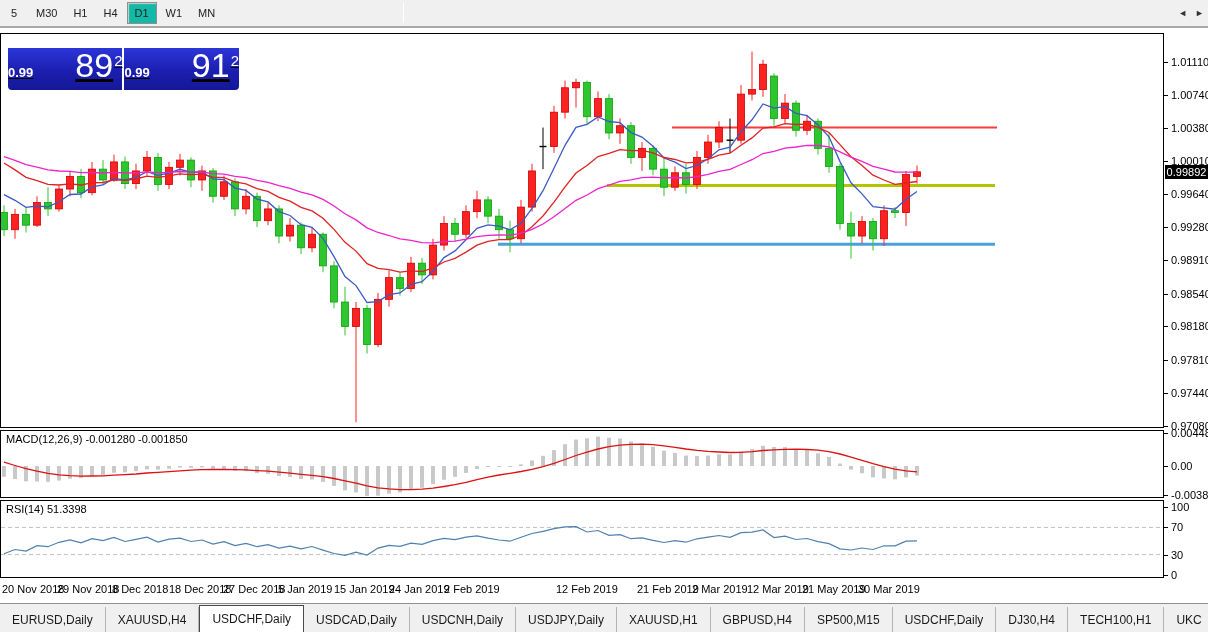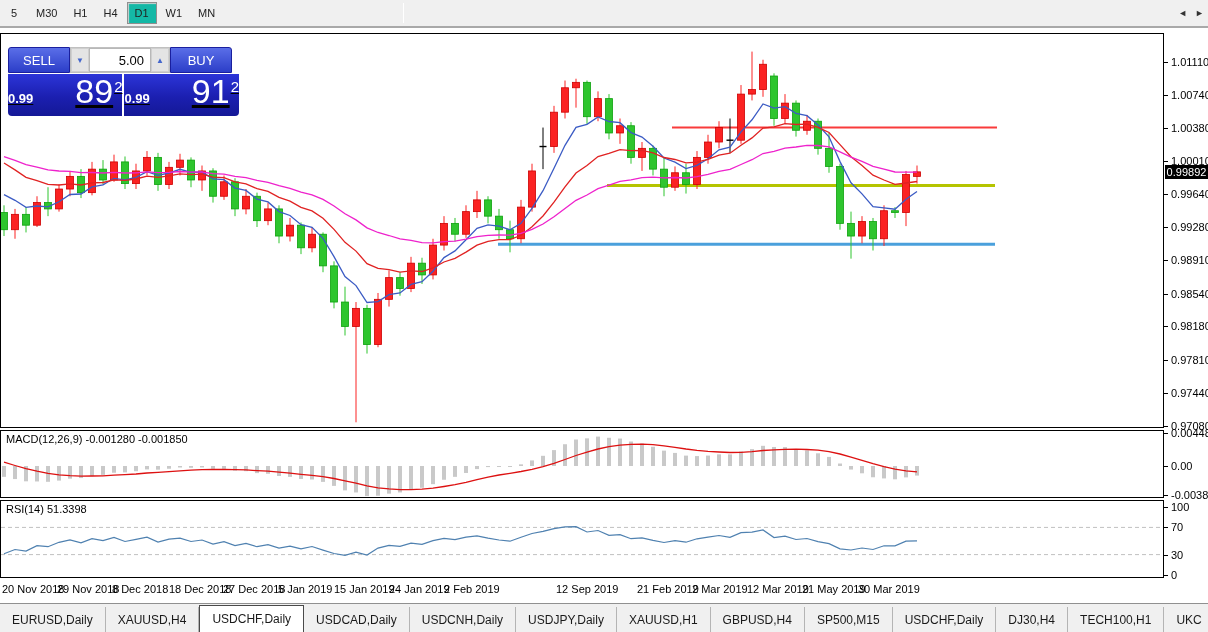--- a/index.html
+++ b/index.html
@@ -261,29 +261,20 @@
       <rect x="901.5" y="140.5614999999995" width="7" height="37.97220000000084" fill="#fb2222" stroke="#cc0000" stroke-width="0.8"></rect>
       <line x1="916" x2="916" y1="131.52049999999952" y2="149.6024999999995" stroke="#fb2222" stroke-width="1"></line>
       <rect x="912.5" y="137.8491999999998" width="7" height="4.52050000000051" fill="#fb2222" stroke="#cc0000" stroke-width="0.8"></rect>
       <polyline points="3,160.7 14,166.3 25,173.4 36,172.0 47,172.8 58,167.8 69,160.5 80,160.0 91,152.9 102,150.9 113,144.3 124,145.8 135,143.3 146,137.6 157,141.3 168,139.0 179,135.3 190,138.4 201,138.0 212,144.9 223,145.7 234,154.1 245,156.4 256,165.1 267,167.9 278,177.6 289,181.5 300,190.7 311,193.4 322,204.4 333,222.6 344,242.6 355,251.6 366,268.5 377,267.6 388,260.7 399,258.9 410,250.4 421,247.7 432,237.2 443,223.6 454,216.9 465,205.7 476,194.3 487,190.8 498,192.2 509,195.8 520,189.3 531,174.4 542,156.7 553,134.3 564,111.3 575,93.3 586,90.3 597,82.9 608,87.5 619,88.7 630,98.6 641,103.1 652,112.3 663,124.0 674,128.2 685,134.6 696,131.4 707,124.7 718,115.8 729,113.1 740,97.9 751,85.8 762,70.0 773,74.1 784,72.7 795,79.4 806,81.7 817,91.0 828,102.8 839,127.6 850,148.8 861,159.9 872,172.7 883,173.9 894,175.2 905,165.3 916,157.5" fill="none" stroke="#3b5bc4" stroke-width="1.3"></polyline>
       <polyline points="3,129.0 14,135.9 25,143.3 36,146.6 47,150.4 58,151.0 69,149.9 80,151.0 91,148.9 102,148.5 113,145.8 124,146.3 135,145.0 146,142.2 157,143.3 168,141.9 179,139.8 190,140.6 201,140.2 212,143.1 223,143.7 234,147.9 245,149.8 256,154.7 267,157.4 278,163.4 289,167.1 300,173.3 311,176.9 322,184.2 333,195.4 344,208.3 355,217.1 366,229.6 377,234.4 388,235.6 399,238.1 410,236.9 421,237.5 432,233.9 443,228.0 454,224.3 465,218.1 476,211.1 487,207.3 498,205.7 509,205.6 520,201.3 531,192.7 542,182.0 553,168.2 564,152.9 575,139.0 586,131.5 597,122.5 608,119.4 619,115.7 630,116.7 641,116.4 652,118.9 663,123.5 674,125.5 685,128.9 696,128.1 707,125.4 718,121.2 729,119.2 740,111.3 751,103.9 762,94.1 773,92.8 784,89.6 795,90.5 806,90.1 817,93.3 828,98.5 839,110.6 850,122.8 861,131.5 872,141.2 883,146.0 894,150.3 905,149.0 916,147.5" fill="none" stroke="#e02222" stroke-width="1.3"></polyline>
       <polyline points="3,122.7 14,126.4 25,130.6 36,133.1 47,135.8 58,137.0 69,137.3 80,138.7 91,138.5 102,139.0 113,138.3 124,139.0 135,138.9 146,137.9 157,138.7 168,138.3 179,137.5 190,138.1 201,138.0 212,139.6 223,140.1 234,142.4 245,143.6 256,146.4 267,148.3 278,151.7 289,154.3 300,158.1 311,160.8 322,165.4 333,172.0 344,179.8 355,185.9 366,193.9 377,198.5 388,201.5 399,204.9 410,206.4 421,208.7 432,208.8 443,207.6 454,207.1 465,205.2 476,202.7 487,201.3 498,201.0 509,201.2 520,199.4 531,195.4 542,190.0 553,182.8 564,174.5 575,166.3 586,161.0 597,154.7 608,151.1 619,147.3 630,145.8 641,143.7 652,143.2 663,143.8 674,143.5 685,144.0 696,142.6 707,140.4 718,137.4 729,135.4 740,130.5 751,125.7 762,119.5 773,117.3 784,114.2 795,113.0 806,111.3 817,111.5 828,112.9 839,117.8 850,123.2 861,127.4 872,132.4 883,135.2 894,138.0 905,138.2 916,138.2" fill="none" stroke="#ee22cc" stroke-width="1.3"></polyline>
     </svg>
 
 
   <div class="trade-panel">
-    <div class="tp-row1">
-      <div class="btn-sell">SELL</div>
-      <div class="vol-wrap">
-        <div class="spin">▼</div>
-        <input class="vol-input" value="5.00" style="">
-        <div class="spin">▲</div>
-      </div>
-      <div class="btn-buy">BUY</div>
-    </div>
     <div class="tp-row2">
       <div class="quote sellq">
         <span class="q-small">0.99</span>
         <span class="q-big">89</span>
         <span class="q-sup">2</span>
       </div>
       <div class="quote buyq">
         <span class="q-small">0.99</span>
         <span class="q-big">91</span>
         <span class="q-sup">2</span>
@@ -434,21 +425,21 @@
   <div class="date-axis">
       <div class="d-lbl" style="left: 2px;">20 Nov 2018</div>
       <div class="d-lbl" style="left: 57px;">29 Nov 2018</div>
       <div class="d-lbl" style="left: 112px;">8 Dec 2018</div>
       <div class="d-lbl" style="left: 169px;">18 Dec 2018</div>
       <div class="d-lbl" style="left: 223px;">27 Dec 2018</div>
       <div class="d-lbl" style="left: 278px;">5 Jan 2019</div>
       <div class="d-lbl" style="left: 334px;">15 Jan 2019</div>
       <div class="d-lbl" style="left: 389px;">24 Jan 2019</div>
       <div class="d-lbl" style="left: 444px;">2 Feb 2019</div>
-      <div class="d-lbl" style="left: 556px;">12 Sep 2019</div>
+      <div class="d-lbl" style="left: 556px;">12 Feb 2019</div>
       <div class="d-lbl" style="left: 637px;">21 Feb 2019</div>
       <div class="d-lbl" style="left: 692px;">2 Mar 2019</div>
       <div class="d-lbl" style="left: 747px;">12 Mar 2019</div>
       <div class="d-lbl" style="left: 802px;">21 May 2019</div>
       <div class="d-lbl" style="left: 858px;">30 Mar 2019</div>
     </div>
 
   <div class="tab-bar">
       <div class="tab">EURUSD,Daily</div>
       <div class="tab">XAUUSD,H4</div>

